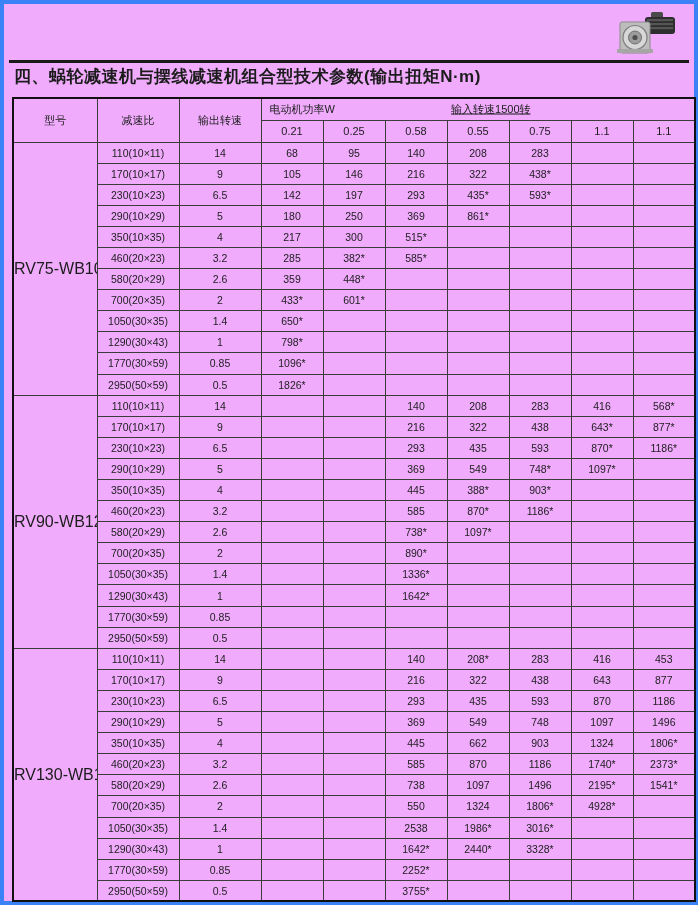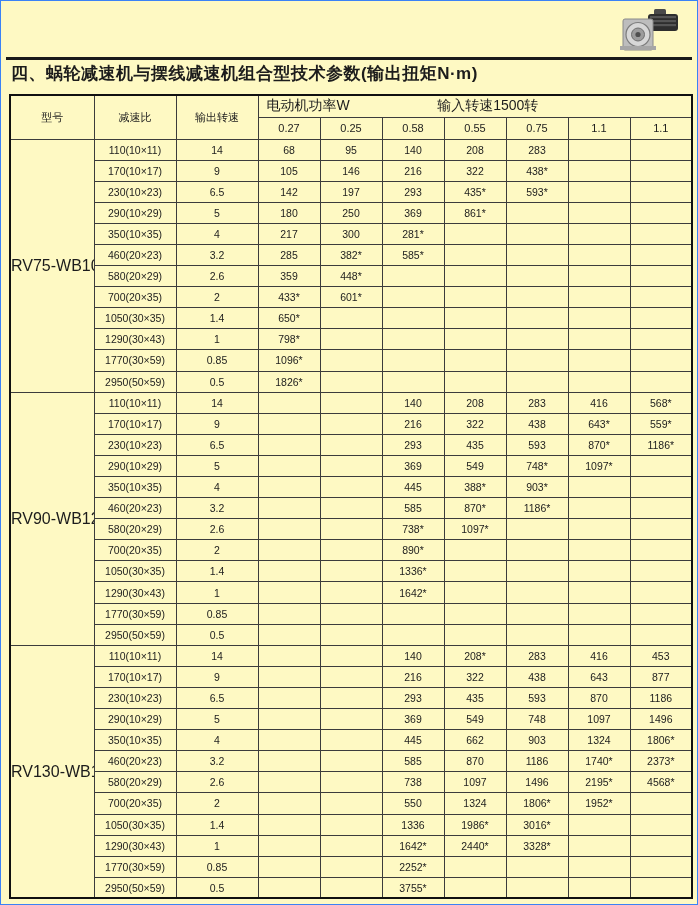--- a/index.html
+++ b/index.html
@@ -3,21 +3,21 @@
 <meta charset="utf-8">
 <style>
   html,body { margin:0; padding:0; }
   body {
     width:698px; height:905px; position:relative;
     background:#ffffff; color:#1c1c1c;
     font-family:"Liberation Sans","DejaVu Sans",sans-serif;
   }
   .page {
     position:absolute; inset:0;
-    border:1px solid #3b82f6; background:#fef9c3; box-sizing:border-box;
+    border:4px solid #3b82f6; background:#f0abfc; box-sizing:border-box;
   }
   .top-rule {
     position:absolute; left:5px; right:5px; top:56px; height:3px;
     background:#1a1a1a;
   }
   .page-title {
     position:absolute; left:10px; top:61px;
     font-size:17px; font-weight:bold; letter-spacing:0.5px;
     white-space:nowrap;
   }
@@ -34,24 +34,24 @@
     font-weight:normal; text-align:center; vertical-align:middle;
     padding:0; font-size:10.5px; overflow:hidden; white-space:nowrap;
   }
   thead th { font-size:11px; }
   thead tr { height:22px; }
   tbody tr { height:21.1px; }
   td.model { font-size:16px; }
   th.merged { position:relative; }
   th.merged span {
     position:absolute; top:50%; transform:translateY(-50%);
-    font-size:14px; white-space:nowrap;
+    font-size:11px; white-space:nowrap;
   }
   th.merged .lbl-power { left:8px; }
-  th.merged .lbl-input { left:53%; transform:translate(-50%,-50%); }
+  th.merged .lbl-input { left:53%; transform:translate(-50%,-50%);text-decoration:underline; }
 </style>
 </head>
 <body>
 
 <div class="page">
 
   <svg class="photo" viewBox="0 0 70 48" xmlns="http://www.w3.org/2000/svg" aria-hidden="true">
     <rect x="40" y="3" width="12" height="9" rx="1.5" fill="#4a4a4a"></rect>
     <rect x="34" y="8" width="30" height="17" rx="3" fill="#2e2e2e"></rect>
     <rect x="36" y="10" width="26" height="2.2" fill="#555"></rect>
@@ -85,21 +85,21 @@
       <tr>
         <th rowspan="2">型号</th>
         <th rowspan="2">减速比</th>
         <th rowspan="2">输出转速</th>
         <th colspan="7" class="merged">
           <span class="lbl-power">电动机功率W</span>
           <span class="lbl-input">输入转速1500转</span>
         </th>
       </tr>
       <tr id="power-row">
-          <th>0.27</th>
+          <th>0.21</th>
           <th>0.25</th>
           <th>0.58</th>
           <th>0.55</th>
           <th>0.75</th>
           <th>1.1</th>
           <th>1.1</th>
         </tr>
     </thead>
     <tbody id="table-body">
         <tr>
@@ -145,21 +145,21 @@
           <td>861*</td>
           <td></td>
           <td></td>
           <td></td>
         </tr>
         <tr>
           <td>350(10×35)</td>
           <td>4</td>
           <td>217</td>
           <td>300</td>
-          <td>281*</td>
+          <td>515*</td>
           <td></td>
           <td></td>
           <td></td>
           <td></td>
         </tr>
         <tr>
           <td>460(20×23)</td>
           <td>3.2</td>
           <td>285</td>
           <td>382*</td>
@@ -249,21 +249,21 @@
         </tr>
         <tr>
           <td>170(10×17)</td>
           <td>9</td>
           <td></td>
           <td></td>
           <td>216</td>
           <td>322</td>
           <td>438</td>
           <td>643*</td>
-          <td>559*</td>
+          <td>877*</td>
         </tr>
         <tr>
           <td>230(10×23)</td>
           <td>6.5</td>
           <td></td>
           <td></td>
           <td>293</td>
           <td>435</td>
           <td>593</td>
           <td>870*</td>
@@ -437,39 +437,39 @@
         </tr>
         <tr>
           <td>580(20×29)</td>
           <td>2.6</td>
           <td></td>
           <td></td>
           <td>738</td>
           <td>1097</td>
           <td>1496</td>
           <td>2195*</td>
-          <td>4568*</td>
+          <td>1541*</td>
         </tr>
         <tr>
           <td>700(20×35)</td>
           <td>2</td>
           <td></td>
           <td></td>
           <td>550</td>
           <td>1324</td>
           <td>1806*</td>
-          <td>1952*</td>
+          <td>4928*</td>
           <td></td>
         </tr>
         <tr>
           <td>1050(30×35)</td>
           <td>1.4</td>
           <td></td>
           <td></td>
-          <td>1336</td>
+          <td>2538</td>
           <td>1986*</td>
           <td>3016*</td>
           <td></td>
           <td></td>
         </tr>
         <tr>
           <td>1290(30×43)</td>
           <td>1</td>
           <td></td>
           <td></td>

